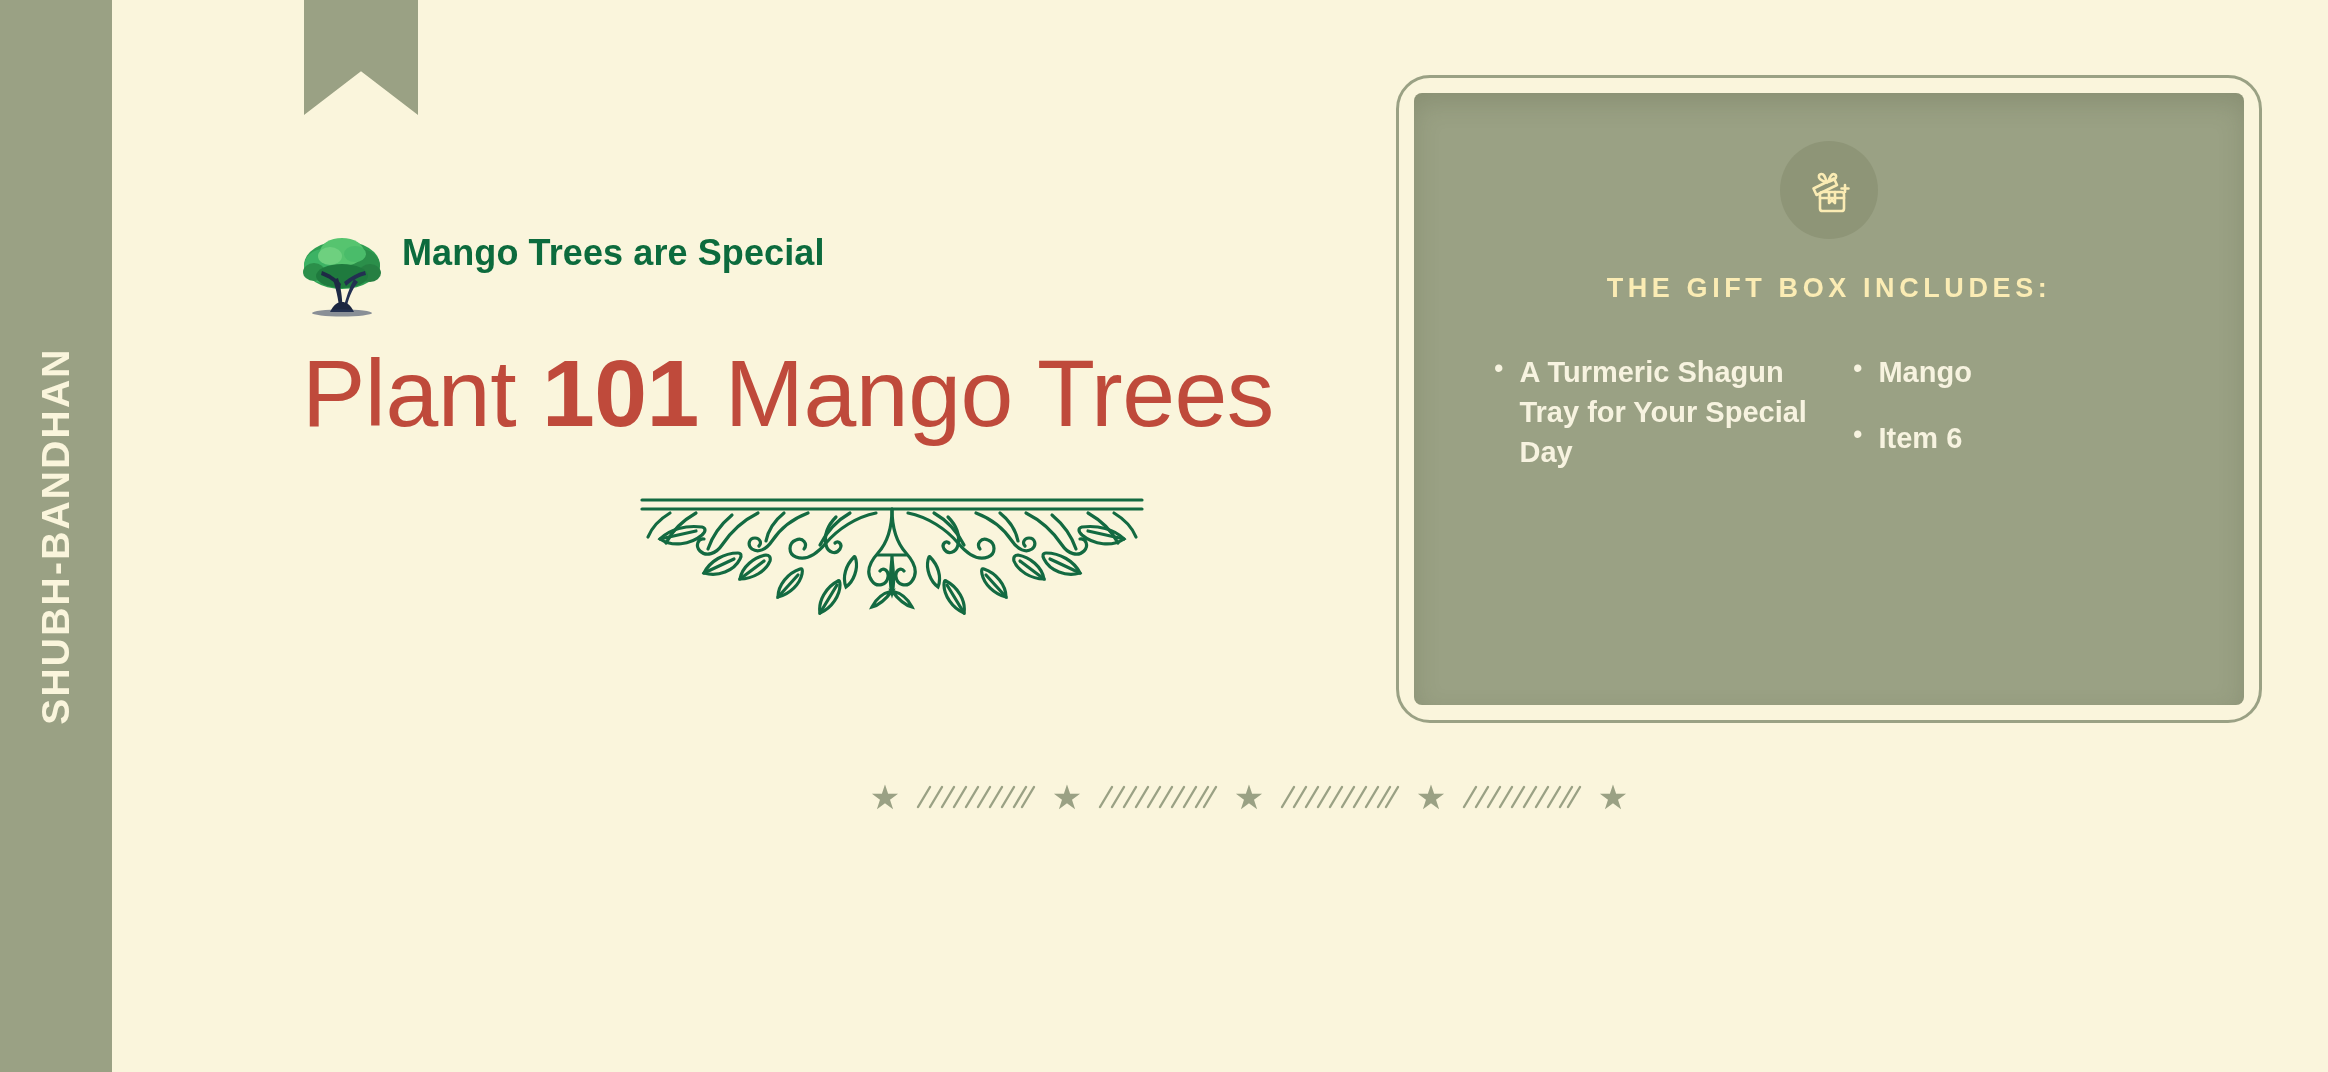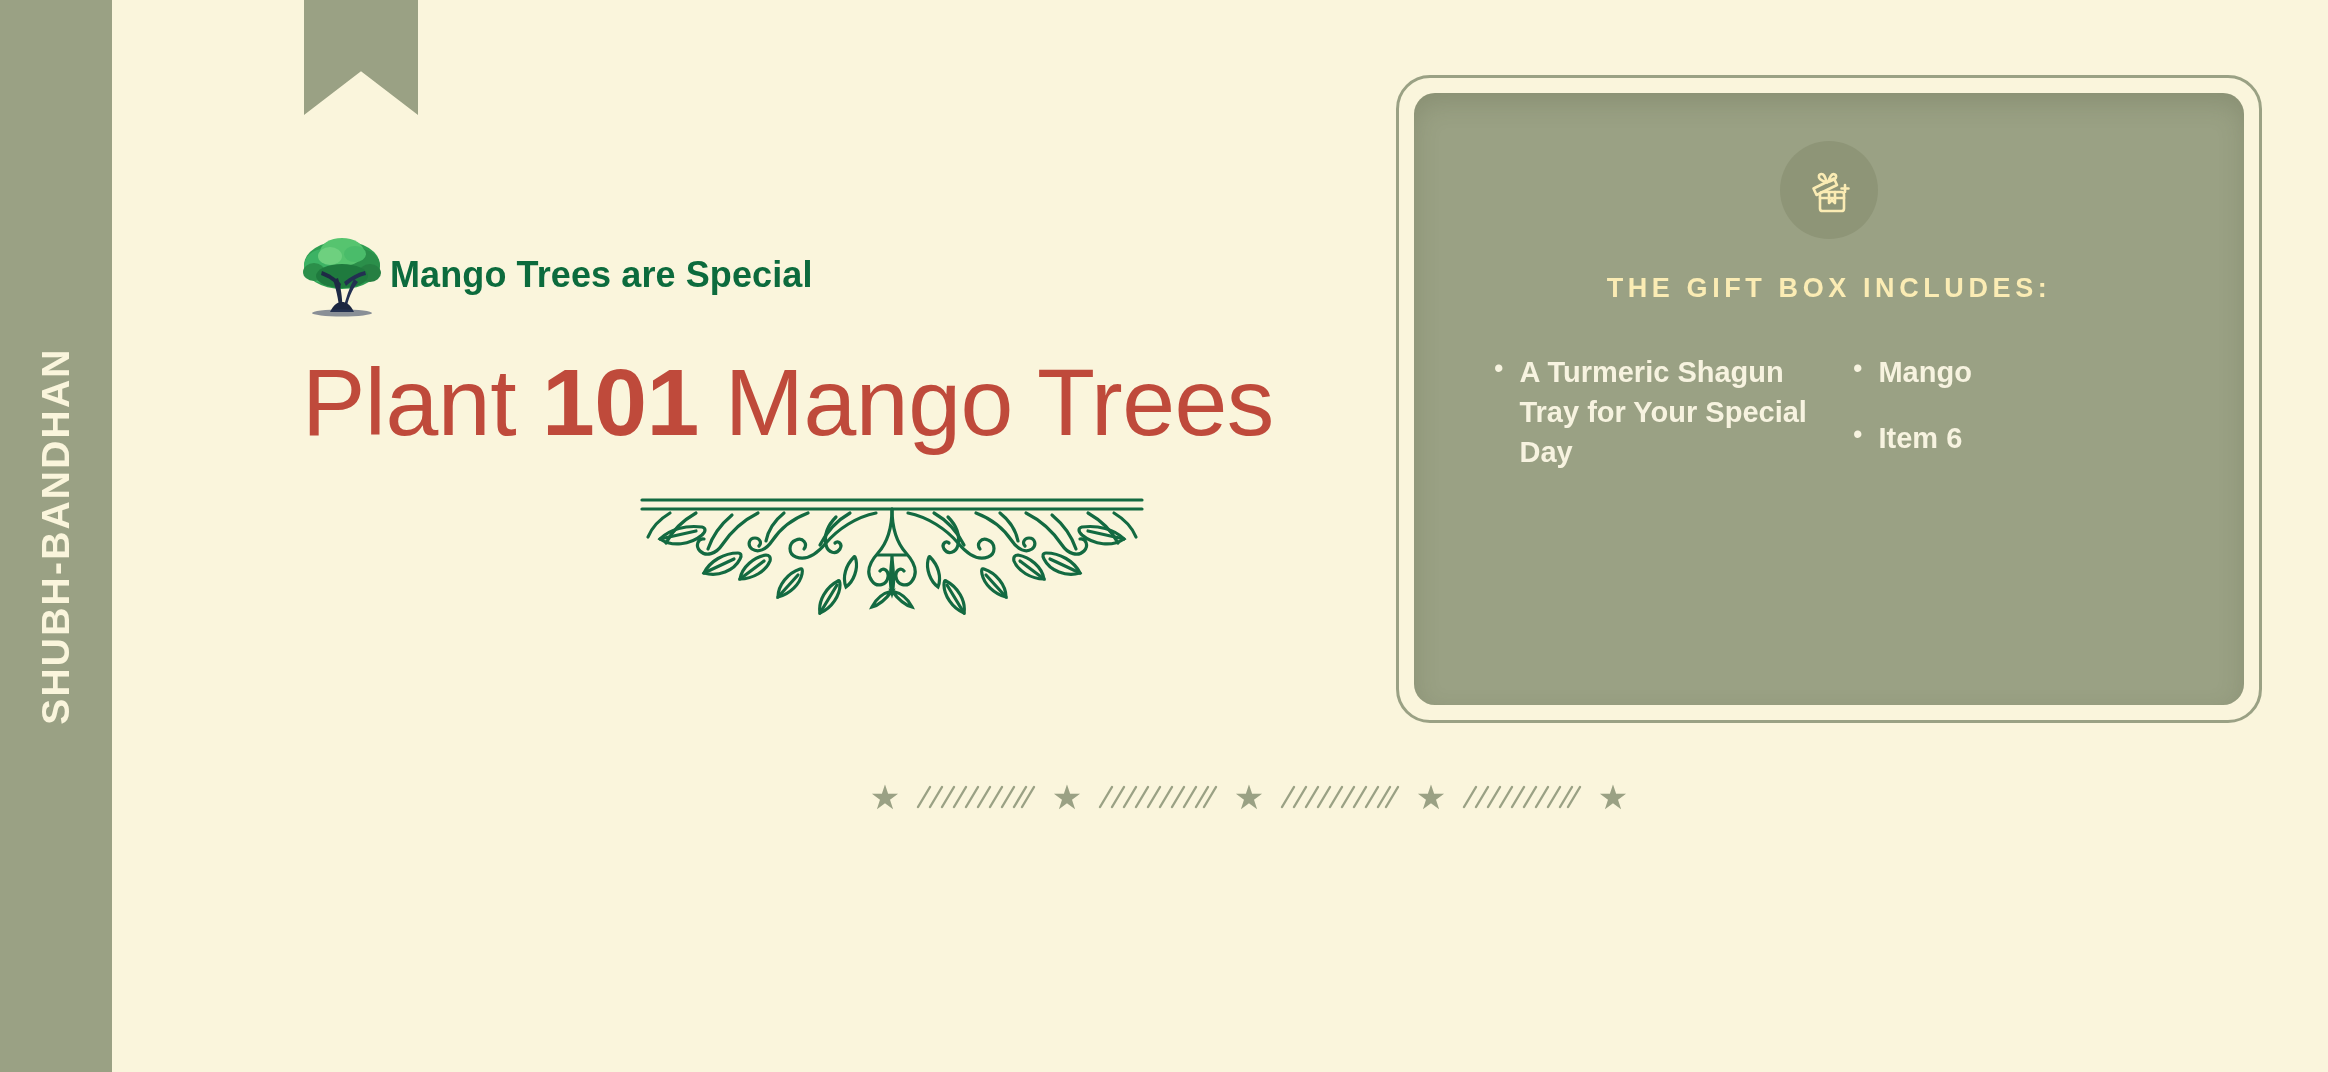--- a/index.html
+++ b/index.html
@@ -65,40 +65,40 @@
     top: 0;
     width: 1280px;
     height: 1072px;
   }
 
   .tagline-row {
     position: absolute;
     left: 188px;
     top: 232px;
     display: flex;
-    align-items: center;
-    gap: 6px;
+    align-items: flex-start;
+    gap: 18px;
   }
   .tree-logo {
     width: 84px;
     height: 86px;
     display: block;
   }
   .tagline {
     color: #0c6b3d;
     font-size: 36px;
     font-weight: 600;
     letter-spacing: 0.1px;
     white-space: nowrap;
   }
 
   .headline {
     position: absolute;
     left: 190px;
-    top: 349px;
+    top: 340px;
     color: #bf4a3b;
     font-size: 95px;
     font-weight: 400;
     letter-spacing: -0.5px;
     white-space: nowrap;
     line-height: 1.12;
     text-align: center;
   }
   .headline .count {
     font-weight: 800;
@@ -147,21 +147,21 @@
     box-sizing: border-box;
     background: transparent;
   }
   .gift-card {
     position: absolute;
     left: 1414px;
     top: 93px;
     width: 830px;
     height: 612px;
     background: #9aa184;
-    border-radius: 21px;
+    border-radius: 8px;
     box-sizing: border-box;
     padding: 48px 56px 40px 56px;
     box-shadow: inset 0 10px 26px rgba(60,68,40,0.18);
   }
 
   .gift-icon-circle {
     width: 98px;
     height: 98px;
     border-radius: 50%;
     background: #8e9577;

